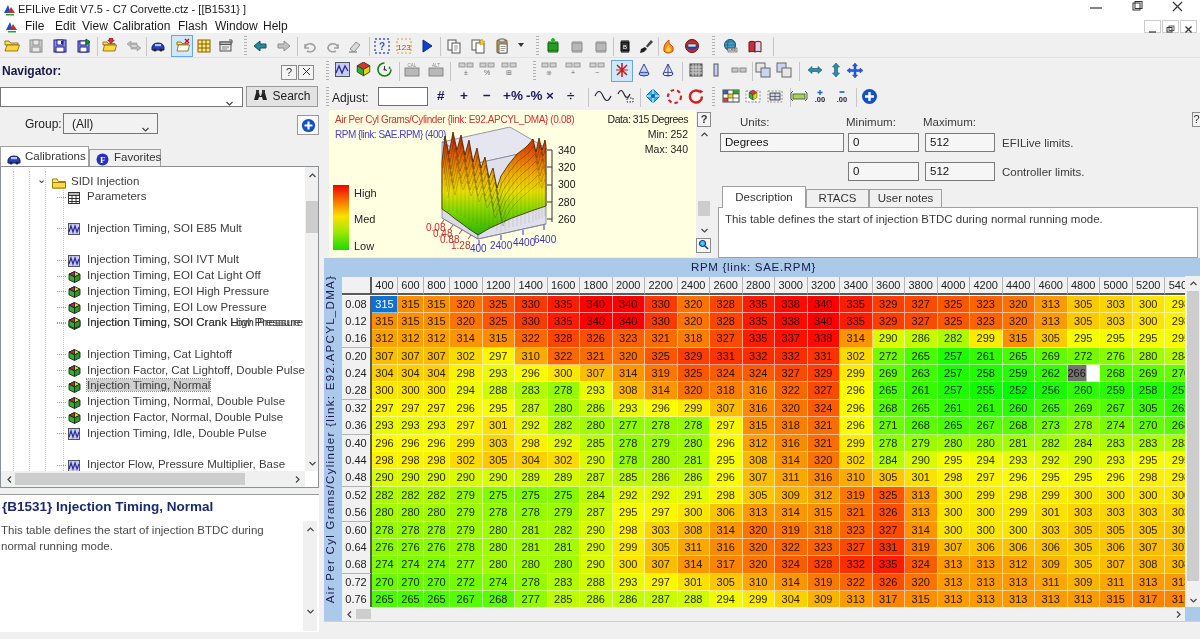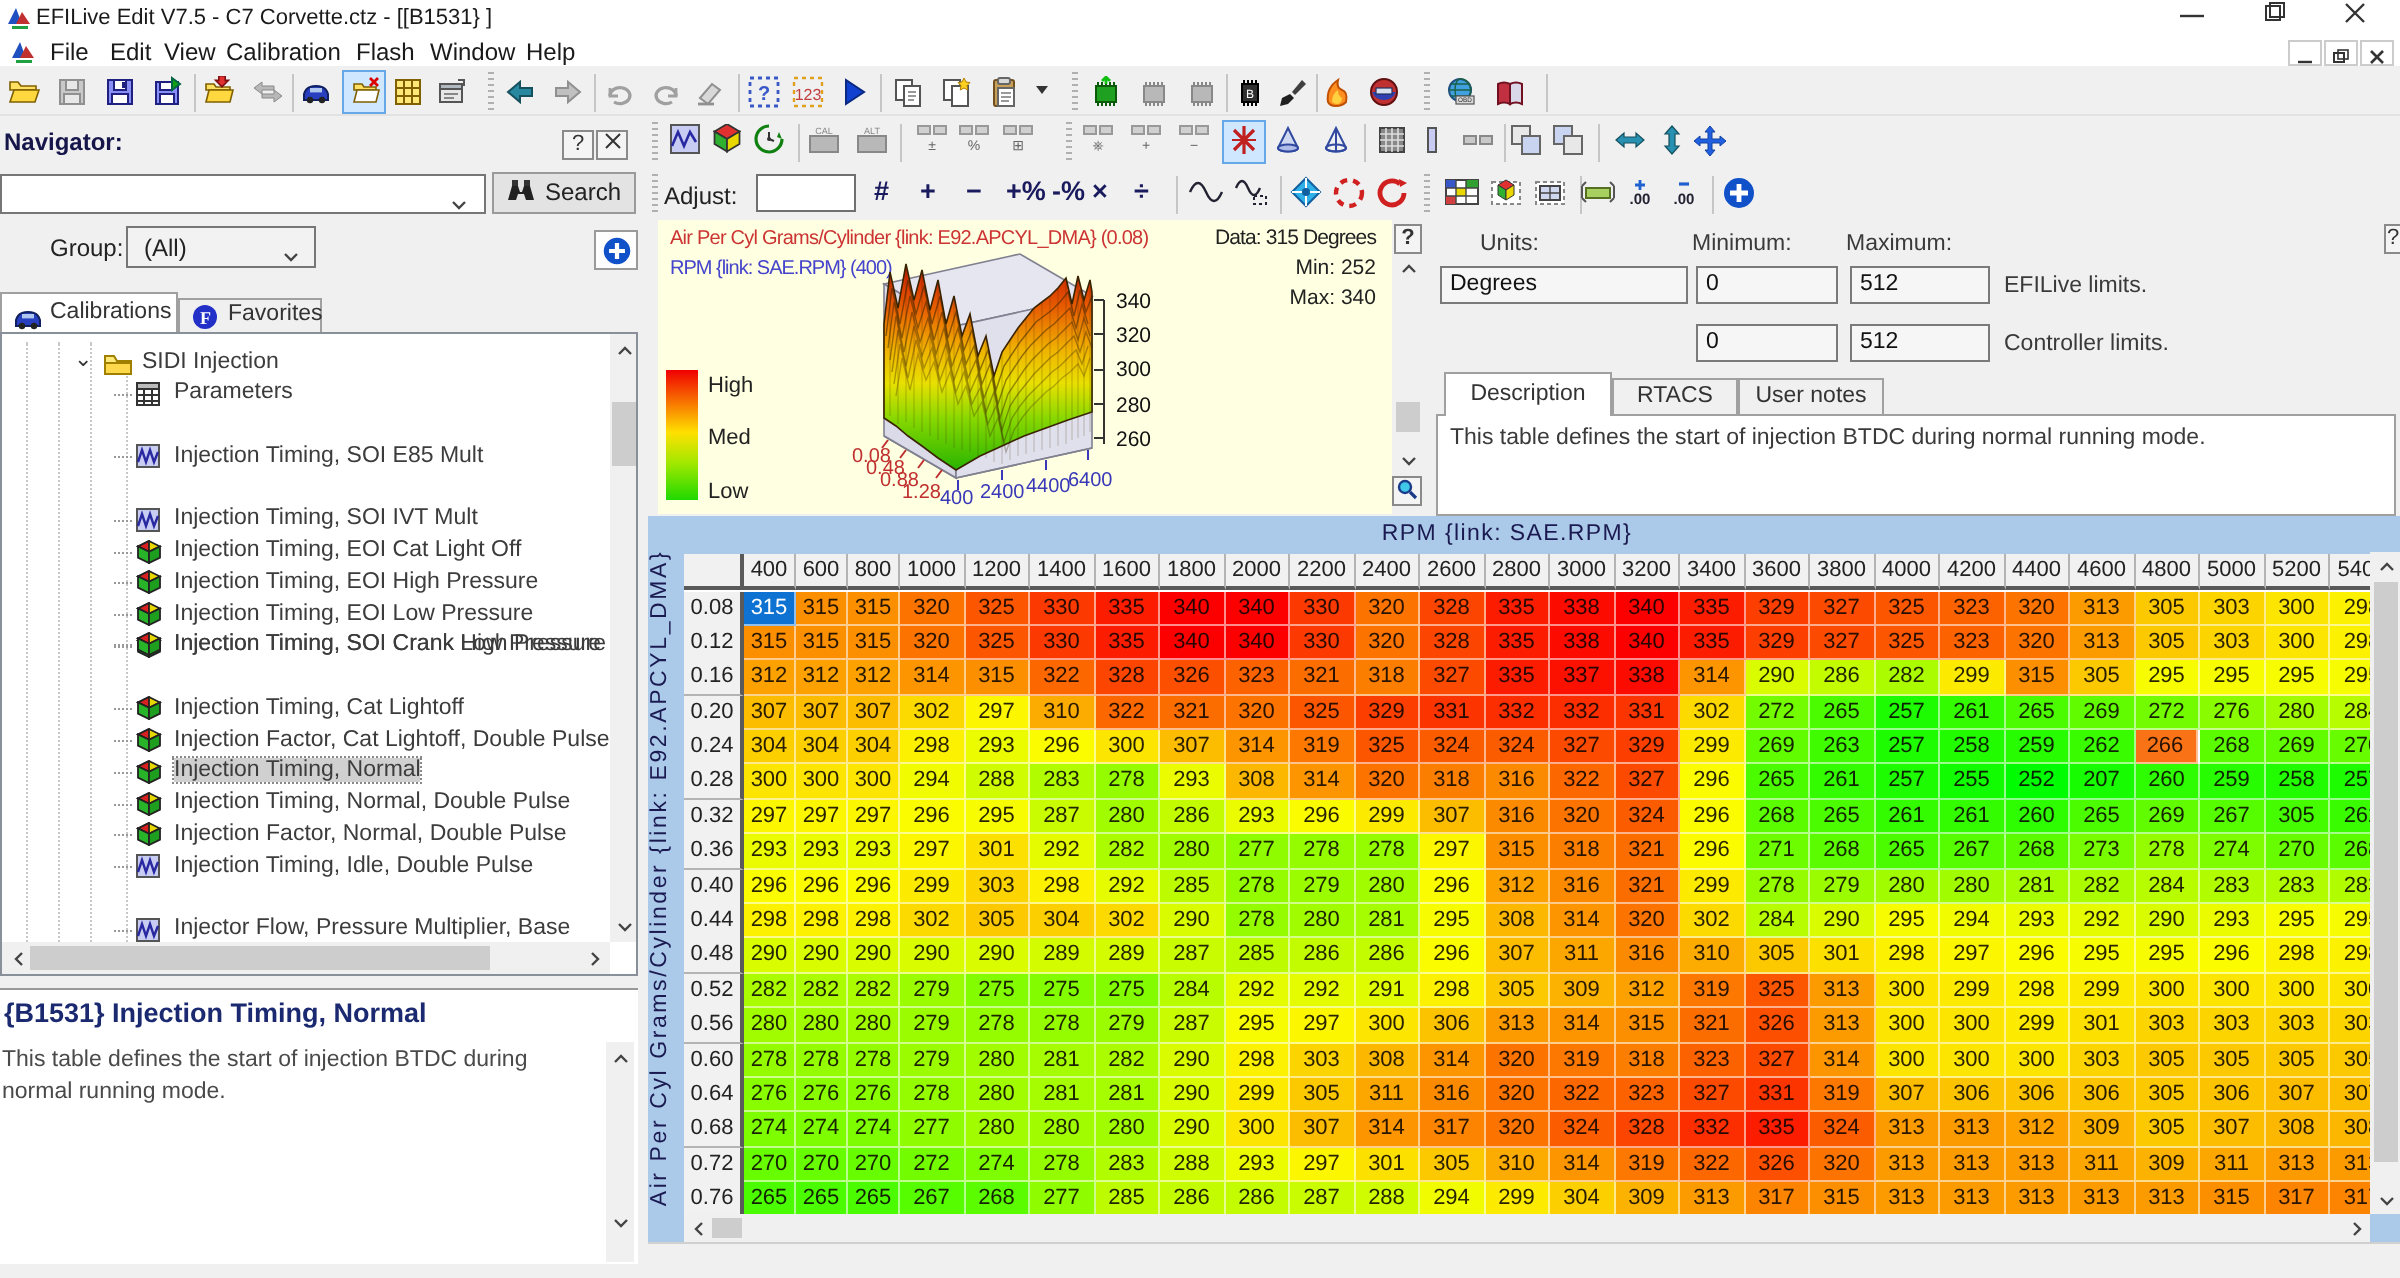--- a/index.html
+++ b/index.html
@@ -917,21 +917,21 @@
       <div class="dc" style="width:32.5px;background:#fc5c00">324</div>
       <div class="dc" style="width:32.5px;background:#fc4b00">327</div>
       <div class="dc" style="width:32.5px;background:#fc3f00">329</div>
       <div class="dc" style="width:32.5px;background:#fceb00">299</div>
       <div class="dc" style="width:32.5px;background:#62fc00">269</div>
       <div class="dc" style="width:32.5px;background:#3ffc00">263</div>
       <div class="dc" style="width:32.5px;background:#1dfc00">257</div>
       <div class="dc" style="width:32.5px;background:#22fc00">258</div>
       <div class="dc" style="width:32.5px;background:#28fc00">259</div>
       <div class="dc" style="width:32.5px;background:#39fc00">262</div>
-      <div class="dc" style="width:31px;background:#f97316">266</div>
+      <div class="dc" style="width:19px;background:#737373">266</div>
       <div class="dc" style="width:32.5px;background:#5cfc00">268</div>
       <div class="dc" style="width:32.5px;background:#62fc00">269</div>
       <div class="dc" style="width:33px;background:#67fc00">270</div>
       <div class="hc hr" style="width:30px">0.28</div>
       <div class="dc" style="width:26px;background:#fce500">300</div>
       <div class="dc" style="width:26px;background:#fce500">300</div>
       <div class="dc" style="width:26px;background:#fce500">300</div>
       <div class="dc" style="width:32.5px;background:#f1fc00">294</div>
       <div class="dc" style="width:32.5px;background:#cffc00">288</div>
       <div class="dc" style="width:32.5px;background:#b2fc00">283</div>
@@ -943,21 +943,21 @@
       <div class="dc" style="width:32.5px;background:#fc7e00">318</div>
       <div class="dc" style="width:32.5px;background:#fc8a00">316</div>
       <div class="dc" style="width:32.5px;background:#fc6700">322</div>
       <div class="dc" style="width:32.5px;background:#fc4b00">327</div>
       <div class="dc" style="width:32.5px;background:#fcfc00">296</div>
       <div class="dc" style="width:32.5px;background:#4bfc00">265</div>
       <div class="dc" style="width:32.5px;background:#34fc00">261</div>
       <div class="dc" style="width:32.5px;background:#1dfc00">257</div>
       <div class="dc" style="width:32.5px;background:#11fc00">255</div>
       <div class="dc" style="width:32.5px;background:#00fc00">252</div>
-      <div class="dc" style="width:32.5px;background:#17fc00">207</div>
+      <div class="dc" style="width:32.5px;background:#17fc00">256</div>
       <div class="dc" style="width:32.5px;background:#2efc00">260</div>
       <div class="dc" style="width:32.5px;background:#28fc00">259</div>
       <div class="dc" style="width:32.5px;background:#22fc00">258</div>
       <div class="dc" style="width:33px;background:#1dfc00">257</div>
       <div class="hc hr" style="width:30px">0.32</div>
       <div class="dc" style="width:26px;background:#fcf700">297</div>
       <div class="dc" style="width:26px;background:#fcf700">297</div>
       <div class="dc" style="width:26px;background:#fcf700">297</div>
       <div class="dc" style="width:32.5px;background:#fcfc00">296</div>
       <div class="dc" style="width:32.5px;background:#f7fc00">295</div>

